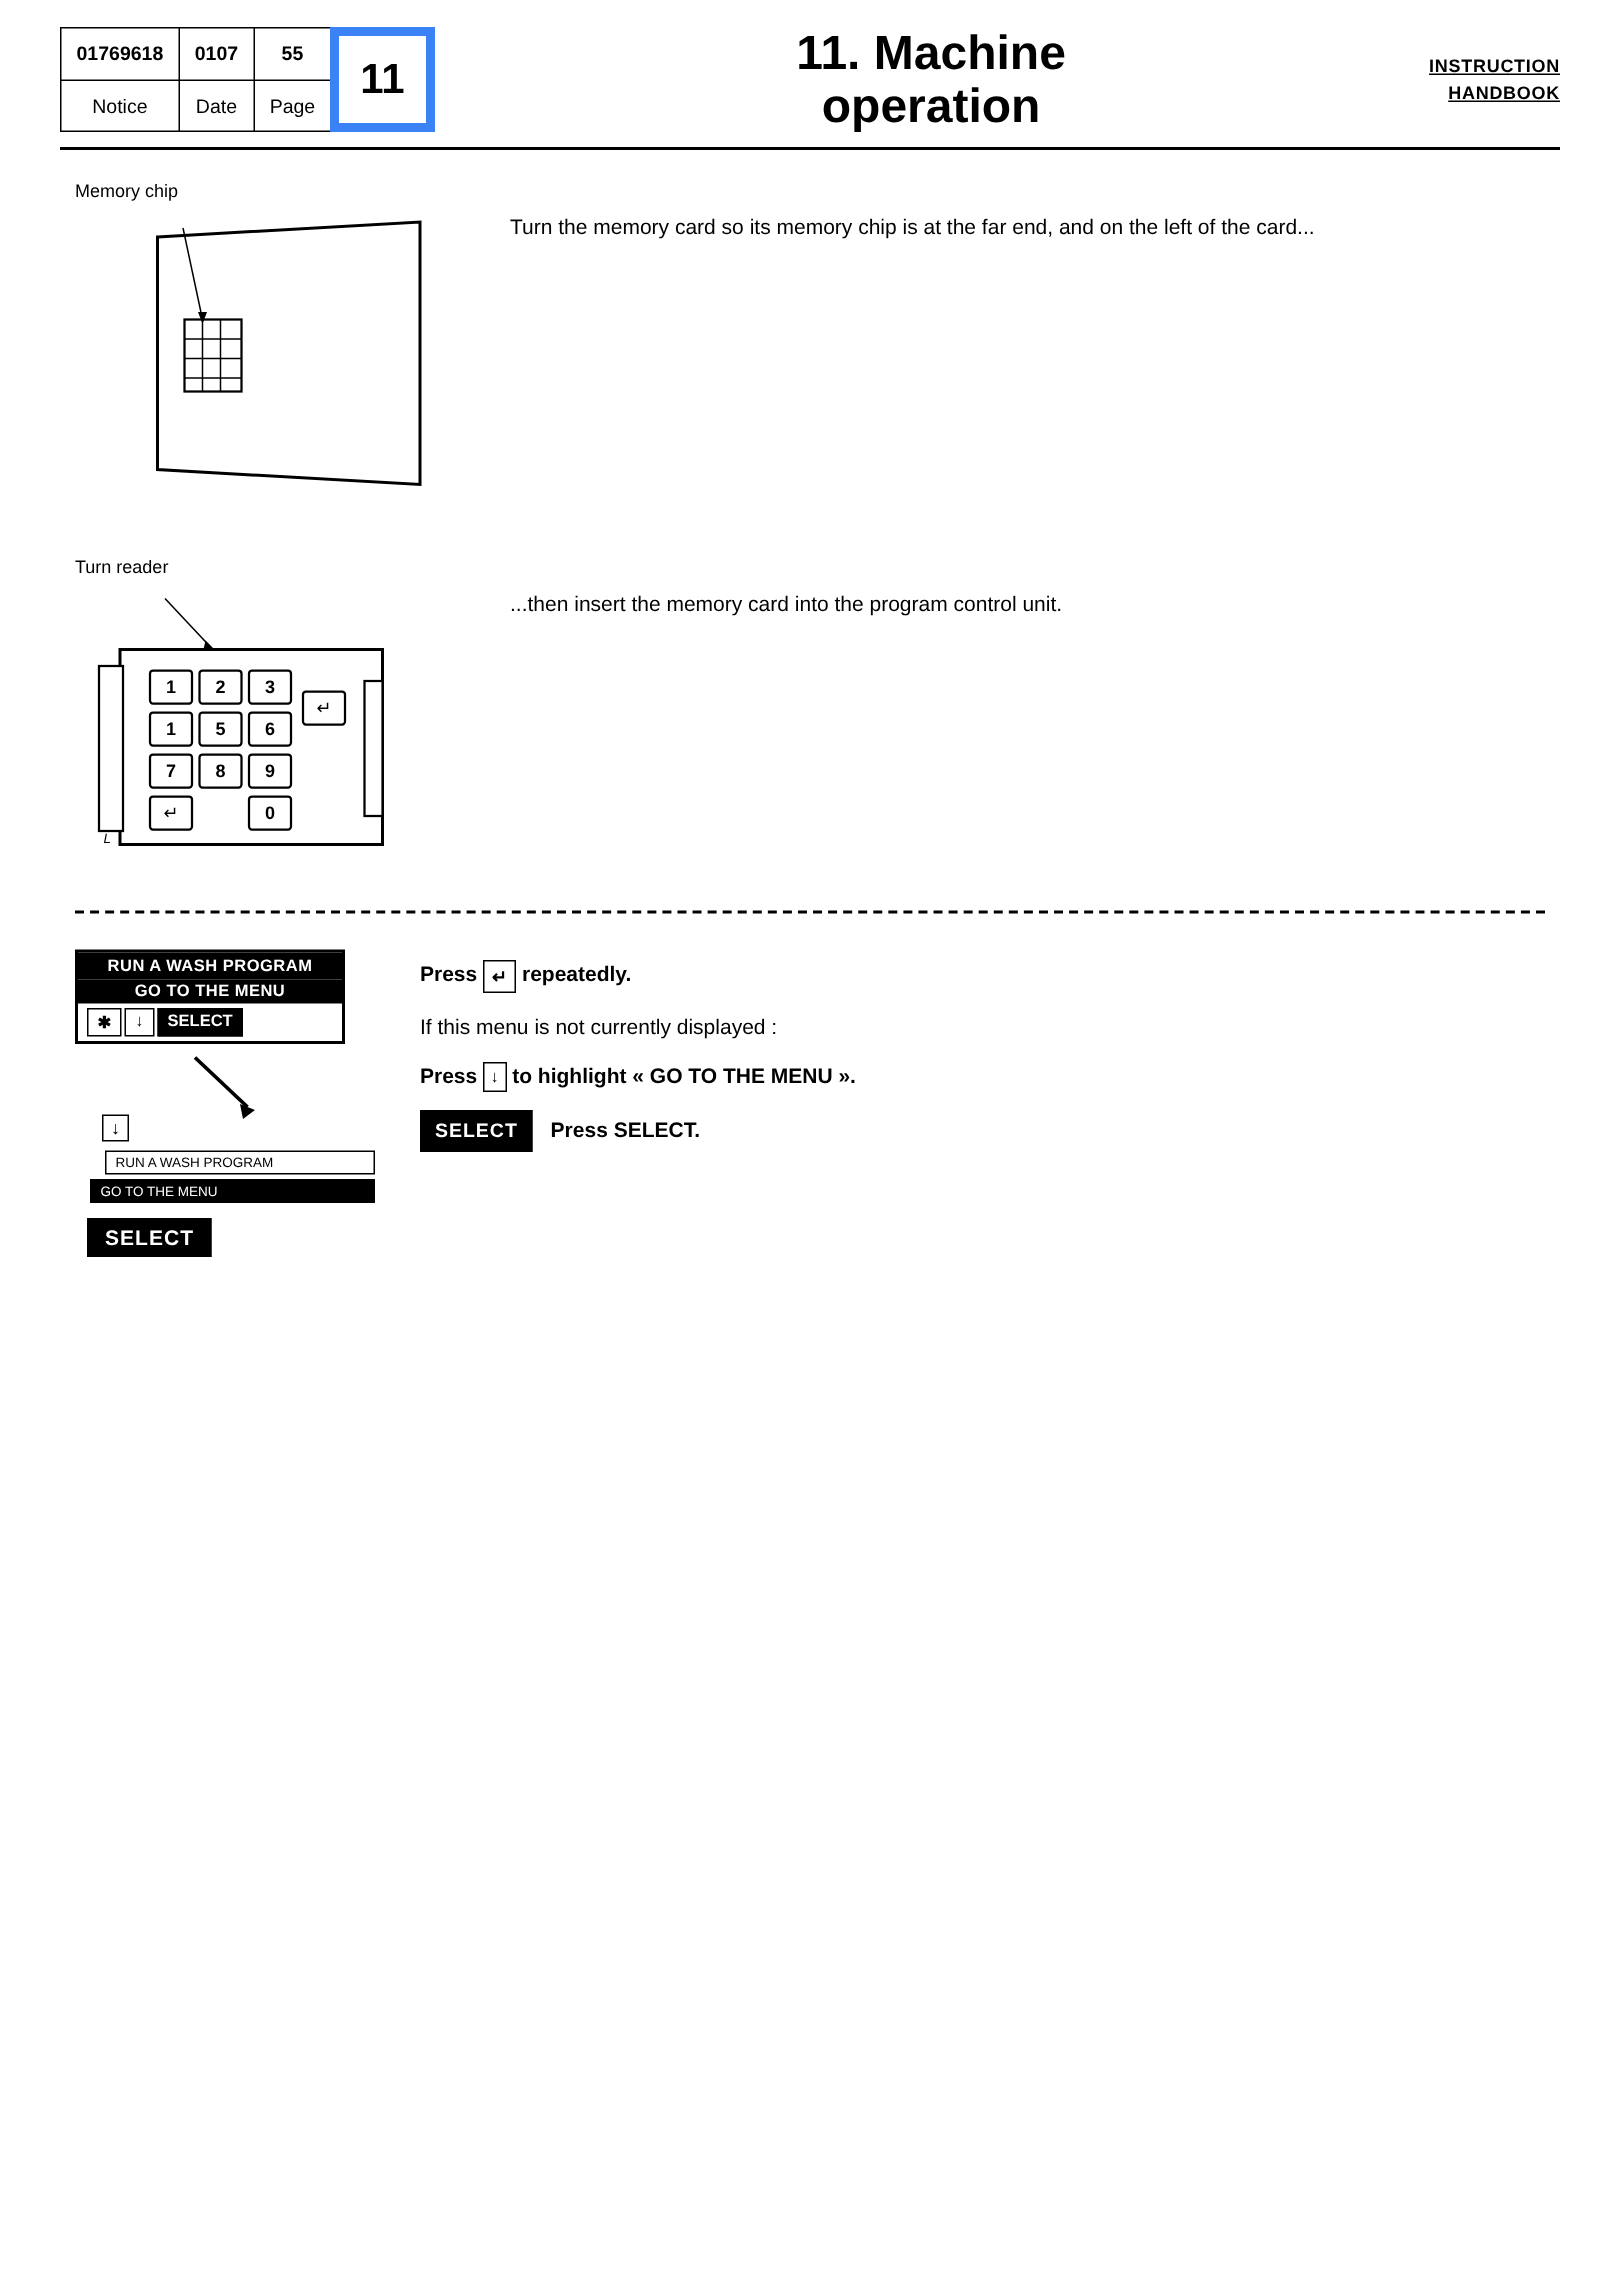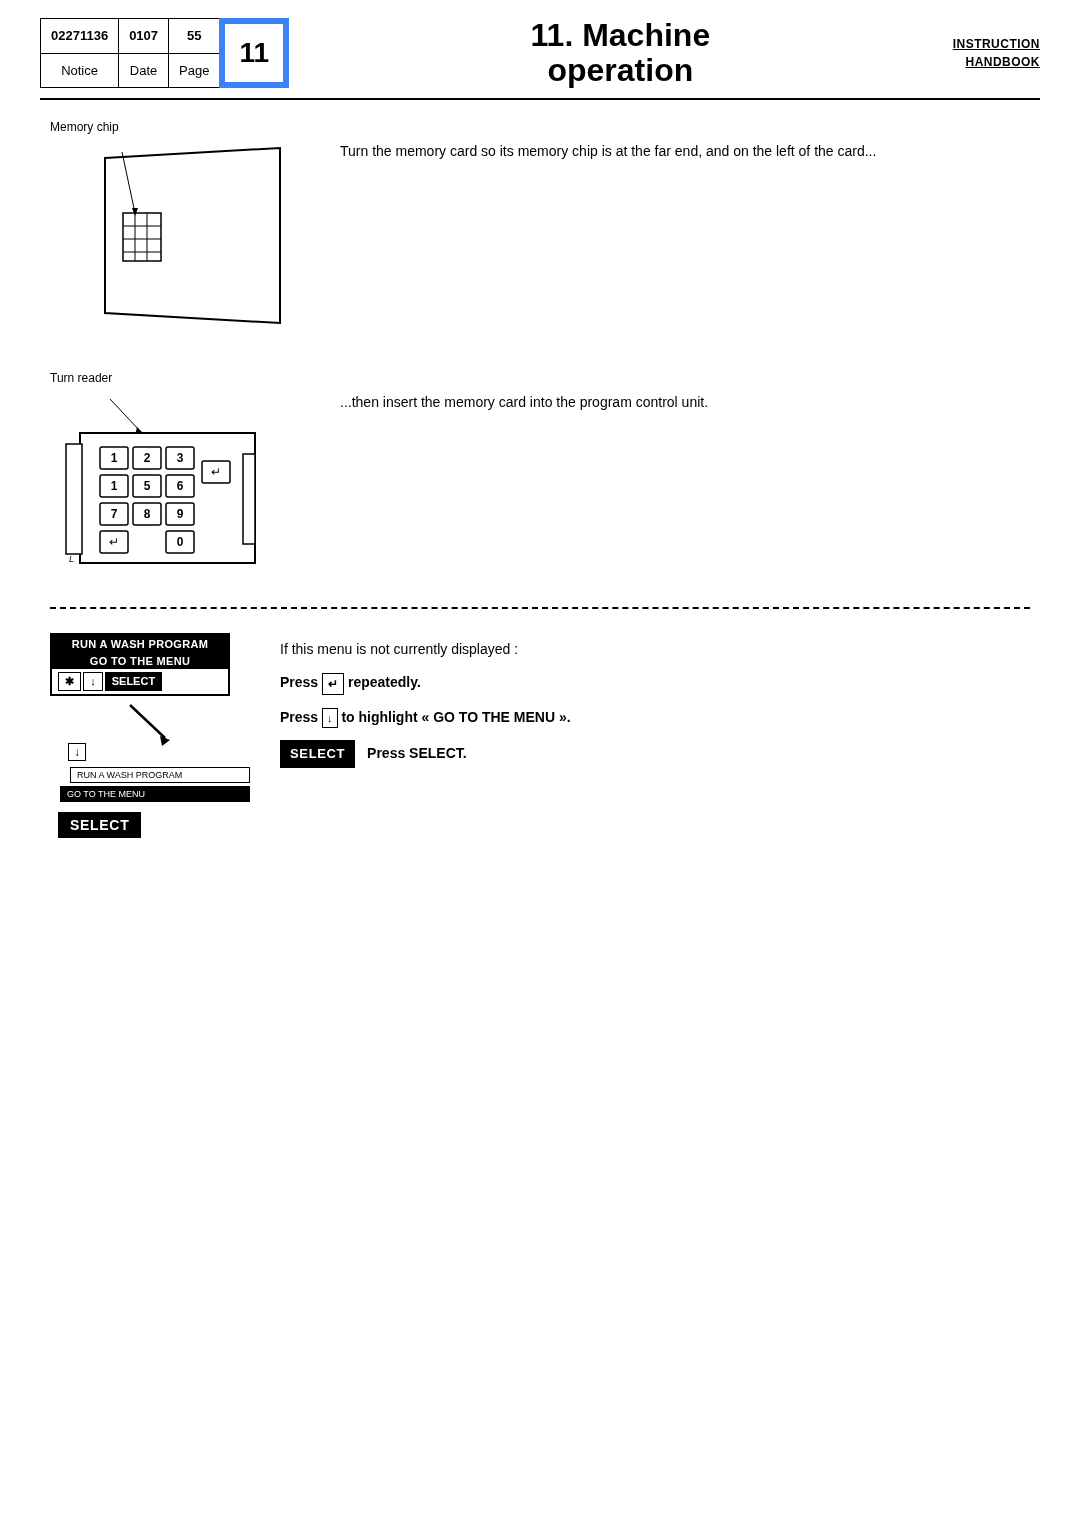--- a/index.html
+++ b/index.html
@@ -243,21 +243,21 @@
       vertical-align: middle;
     }
   </style>
 </head>
 <body>
 
 <div class="header">
   <table class="header-table">
     <tbody>
         <tr>
-      <td class="bold">02271136</td>
+      <td class="bold">01769618</td>
       <td class="bold">0107</td>
       <td class="bold">55</td>
     </tr>
     <tr>
       <td>Notice</td>
       <td>Date</td>
       <td>Page</td>
     </tr>
   </tbody>
     </table>
@@ -390,28 +390,28 @@
           <div class="sub-screen-inv" style="font-size:9px; white-space:nowrap;">GO TO THE MENU</div>
         </div>
       </div>
 
       <div style="margin-top:10px; margin-left:8px;">
         <span class="select-box">SELECT</span>
       </div>
     </div>
 
     <div class="wash-instructions-col">
-      <div class="instruction-line">If this menu is not currently displayed :</div>
-
       <div class="instruction-line">
         <b>Press</b>
         <span class="key-btn">↵</span>
         <b>repeatedly.</b>
       </div>
 
+      <div class="instruction-line">If this menu is not currently displayed :</div>
+
       <div class="instruction-line">
         <b>Press</b>
         <span class="key-btn-small" style="font-size:11px;">↓</span>
         <b>to highlight « GO TO THE MENU ».</b>
       </div>
 
       <div class="instruction-line">
         <span class="select-box" style="font-size:13px; padding:2px 8px; margin-right:8px;">SELECT</span>
         <b>Press SELECT.</b>
       </div>

